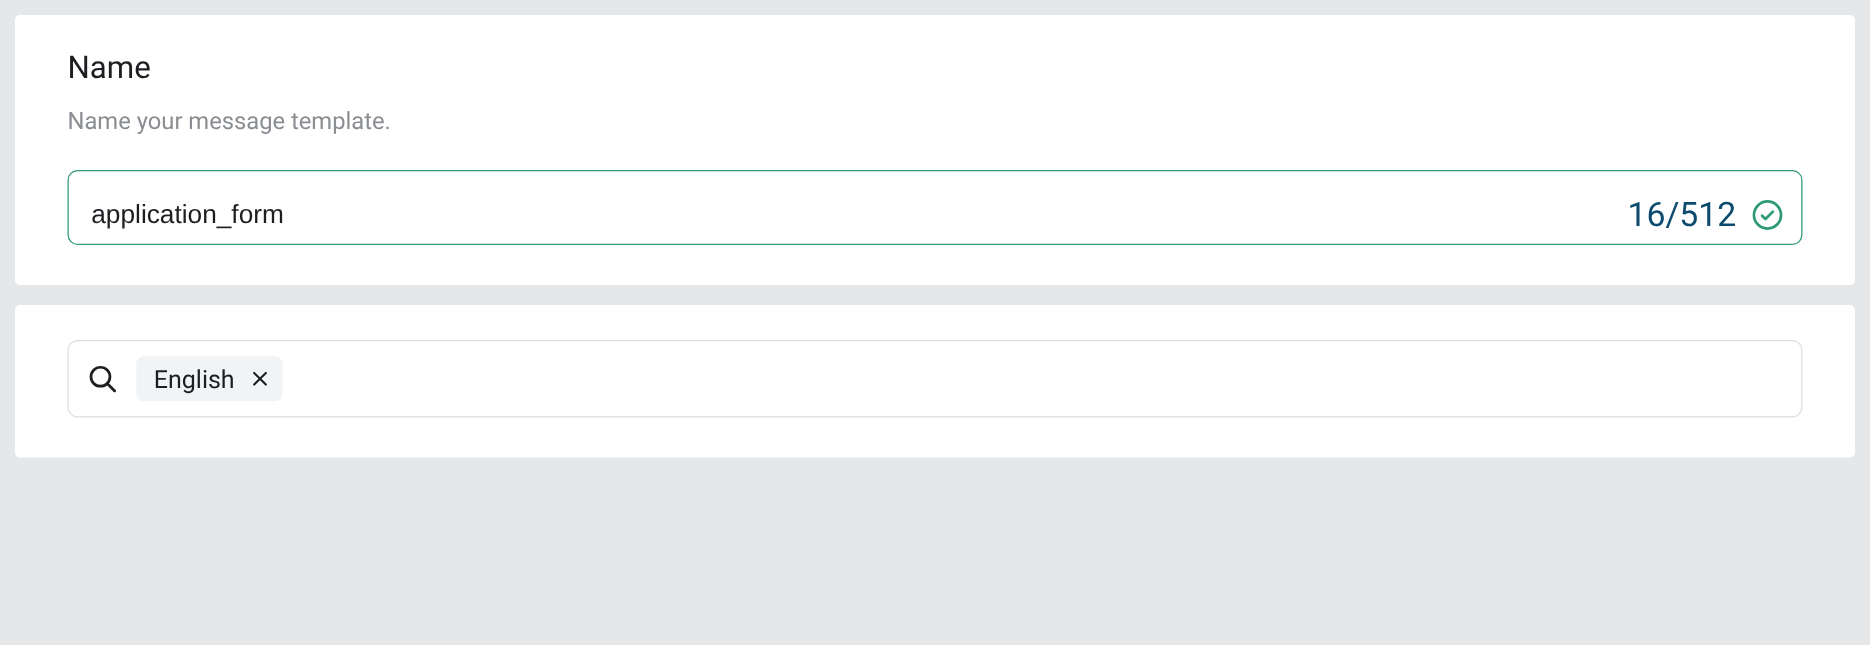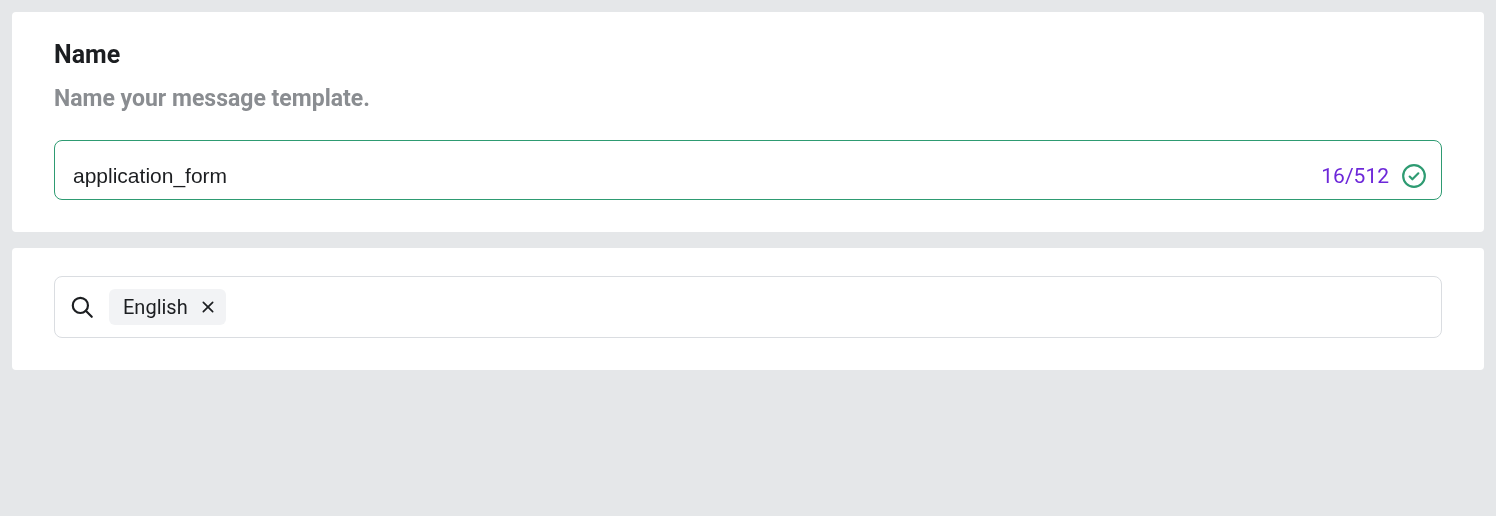--- a/index.html
+++ b/index.html
@@ -14,51 +14,51 @@
       width: 1496px;
     }
     .card {
       background: #ffffff;
       border-radius: 4px;
       padding: 28px 42px 32px 42px;
       margin-bottom: 16px;
     }
     .section-title {
       font-size: 25px;
-      font-weight: 700;
+      font-weight: 400;
       color: #1c1e21;
       margin-bottom: 16px;
     }
     .section-subtitle {
-      font-size: 23px;
+      font-size: 19px;
       color: #8a8d91;
       margin-bottom: 28px;
-      font-weight: 700;
+      font-weight: 400;
     }
     
     .name-input-wrap {
       display: flex;
       align-items: center;
       border: 1.5px solid #2e9b72;
       border-radius: 8px;
       height: 60px;
       padding: 11px 14px 0 18px;
     }
     .name-input {
       flex: 1;
       border: none;
       outline: none;
       font-size: 21px;
       color: #1c1e21;
       background: transparent;
       height: 100%;
     }
     .char-counter {
-      font-size: 21px;
-      color: #6d28d9;
+      font-size: 27px;
+      color: #0c4a6e;
       margin-right: 12px;
       white-space: nowrap;
     }
     .check-icon {
       width: 26px;
       height: 26px;
       flex-shrink: 0;
     }
     
     .lang-input-wrap {

